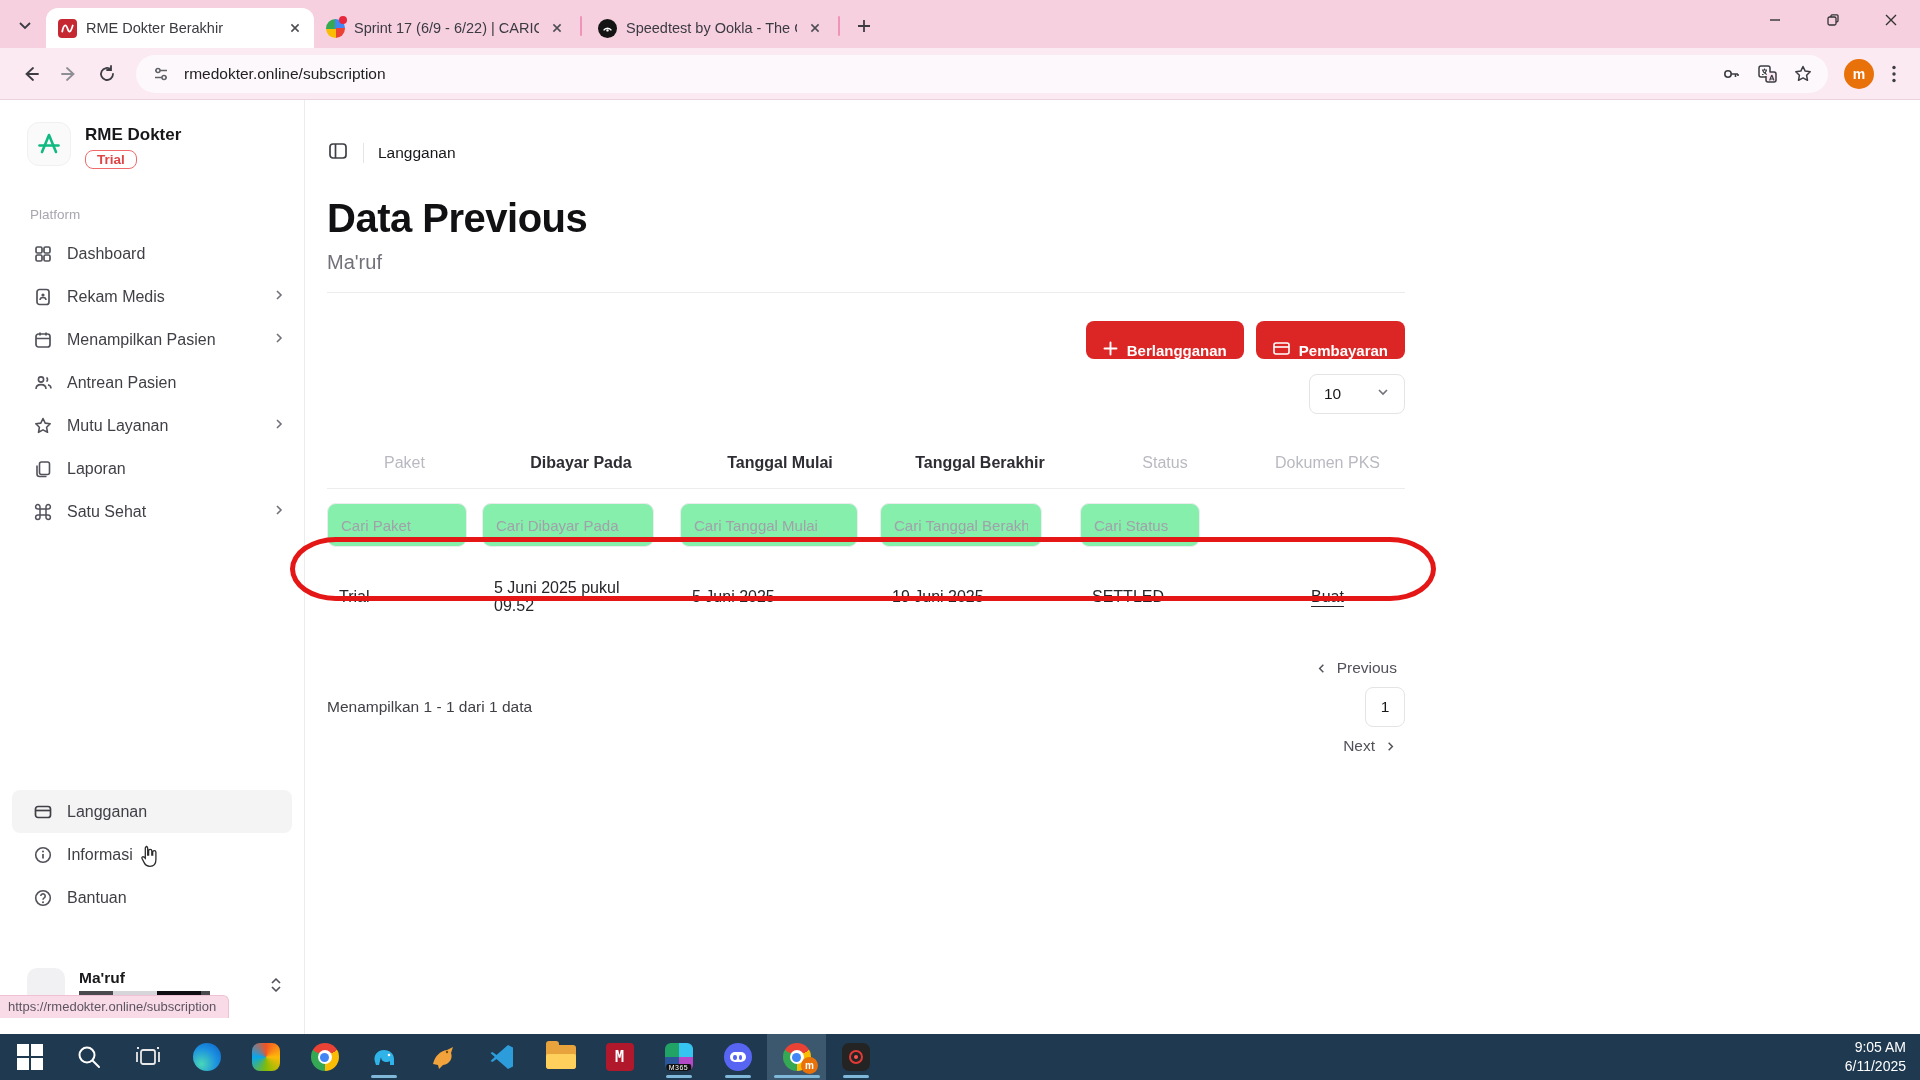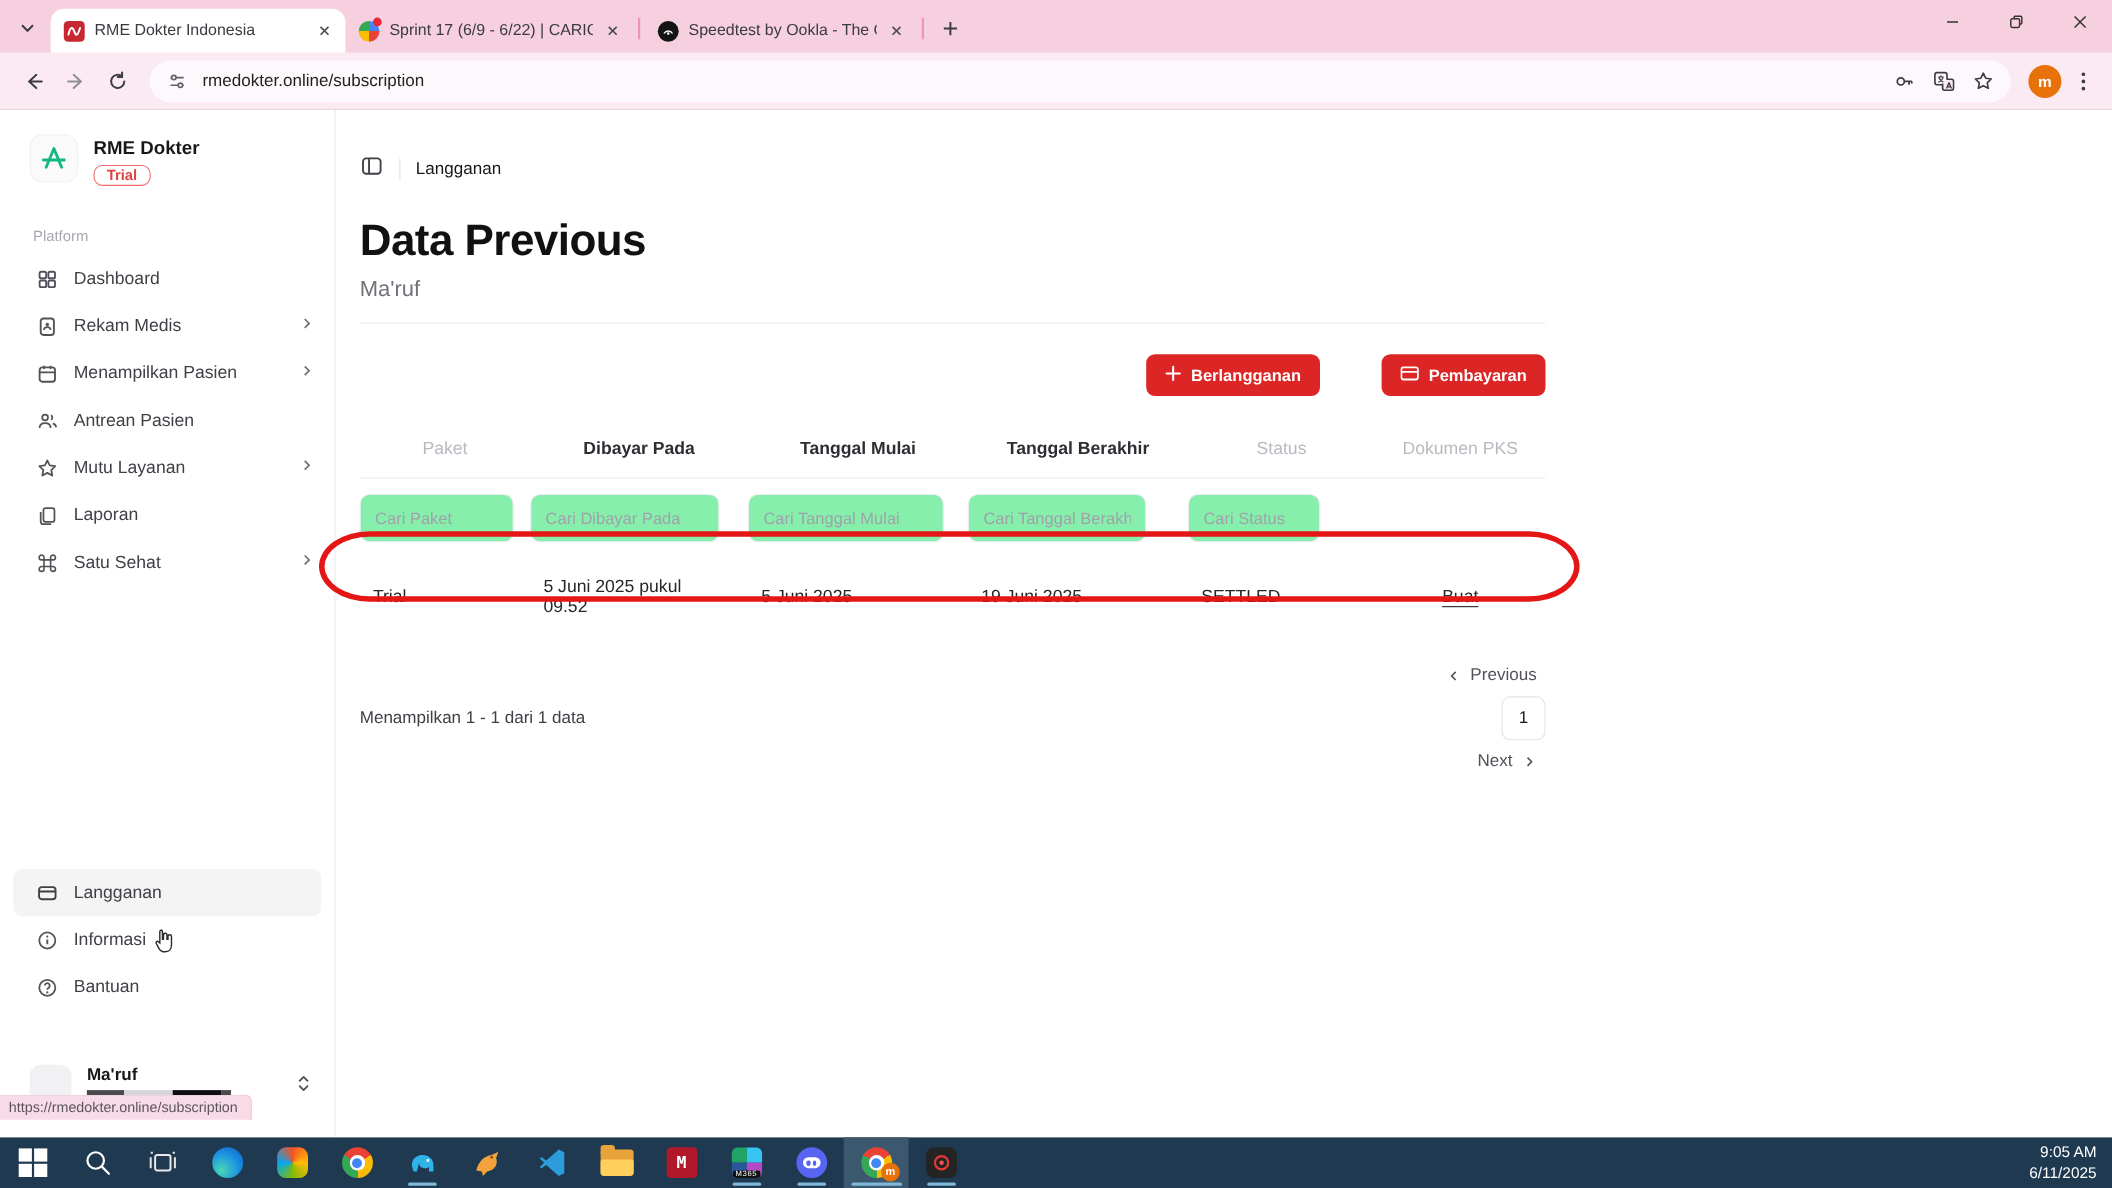--- a/index.html
+++ b/index.html
@@ -84,23 +84,23 @@
   
   .main { position:absolute; left:305px; top:0; right:0; bottom:0; }
   .content { margin-left:22px; width:1078px; }
   .crumbbar { display:flex; align-items:center; gap:14px; padding-top:40px; }
   .crumb-divider { width:1px; height:20px; background:#e4e4e7; }
   .crumb { font-size:15.5px; color:#18181b; }
   .page-title { margin-top:30px; font-size:40px; font-weight:800; color:#111113; letter-spacing:-0.5px; }
   .page-sub { margin-top:10px; font-size:20px; color:#71717a; }
   .rule { margin-top:18px; height:1px; background:#ececef; }
   .actions { display:flex; justify-content:flex-end; gap:12px; margin-top:28px; }
-  .btn-red { height:38px; display:flex; align-items:center; gap:9px; padding:12px 17px;
+  .btn-red { height:38px; display:flex; align-items:flex-end; gap:9px; padding:0 17px;
              background:#dc2626; color:#fff; border:none; border-radius:8px; font-size:15px;
-             font-weight:bold; font-family:"Liberation Sans",sans-serif;margin-left:44px; }
+             font-weight:bold; font-family:"Liberation Sans",sans-serif; }
   .expiry { margin-top:27px; font-size:16.5px; font-weight:bold; color:#18181b; }
   .sizer-row { display:flex; justify-content:flex-end; margin-top:15px; }
   .sizer { width:96px; height:40px; border:1px solid #e4e4e7; border-radius:8px; display:flex;
            align-items:center; justify-content:space-between; padding:0 14px; font-size:15.5px;
            color:#18181b; background:#fff; }
   .sizer .chev { color:#71717a; }
 
   .table-wrap { position:relative; margin-top:40px; }
   .tgrid { display:grid; grid-template-columns:155px 198px 200px 200px 170px 155px; }
   .th { font-size:16px; text-align:center; padding-bottom:16px; }
@@ -191,21 +191,21 @@
       <svg class="ic20" viewBox="0 0 20 20">
           <path d="M5 8 l5 5 5-5" fill="none" stroke="#3c3c43" stroke-width="1.8"></path>
         </svg>
     </div>
     <div class="tab active">
       <span class="fav fav-rme">
         <svg viewBox="0 0 20 20">
             <path d="M3 14 C5 4,8 4,10 10 S14 16,17 6" fill="none" stroke="#fff" stroke-width="2.4" stroke-linecap="round"></path>
           </svg>
       </span>
-      <span class="title">RME Dokter Indonesia</span>
+      <span class="title">RME Dokter Berakhir</span>
       <span class="close">
         <svg class="ic20" viewBox="0 0 20 20">
             <path d="M6 6 L14 14 M14 6 L6 14" stroke="#4c4c52" stroke-width="1.7"></path>
           </svg>
       </span>
     </div>
     <div class="tab" style="width:262px;">
       <span class="fav fav-carigi">
           <span class="dot"></span>
         </span>
@@ -513,20 +513,30 @@
               <svg width="17" height="15" viewBox="0 0 17 15">
                   <rect x="1" y="2" width="15" height="11" rx="2" fill="none" stroke="#fff" stroke-width="1.6"></rect>
                   <path d="M1 6 H16" stroke="#fff" stroke-width="1.6"></path>
                 </svg>
             </span>
             <span>Pembayaran</span>
           </button>
         </div>
 
 
+        <div class="sizer-row">
+          <div class="sizer">
+            <span>10</span>
+            <span class="chev">
+              <svg width="14" height="14" viewBox="0 0 14 14">
+                  <path d="M3 5 l4 4 4-4" fill="none" stroke="#71717a" stroke-width="1.6"></path>
+                </svg>
+            </span>
+          </div>
+        </div>
 
         <div class="table-wrap">
           <div class="tgrid">
             <div class="th light">Paket</div>
             <div class="th dark">Dibayar Pada</div>
             <div class="th dark">Tanggal Mulai</div>
             <div class="th dark">Tanggal Berakhir</div>
             <div class="th light">Status</div>
             <div class="th light">Dokumen PKS</div>
           </div>

